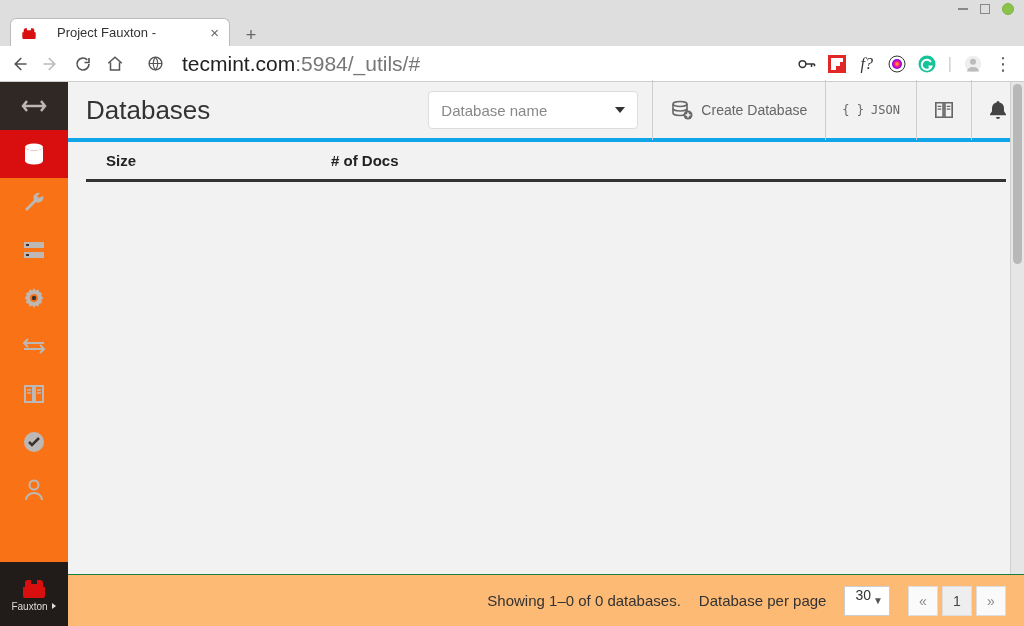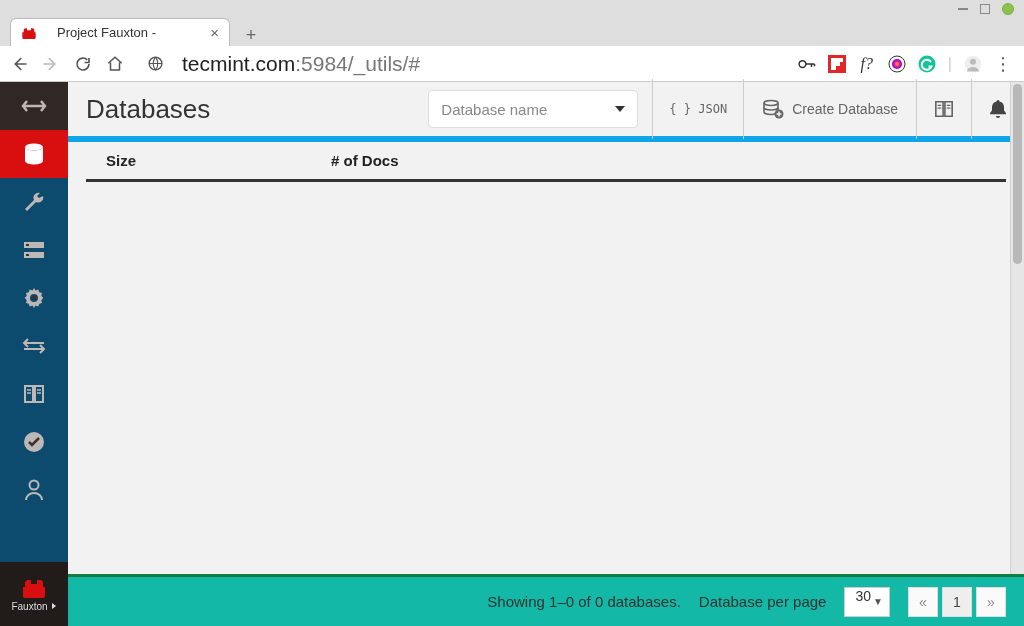--- a/index.html
+++ b/index.html
@@ -38,40 +38,40 @@
   .addr-text { flex: 1; font-size: 21px; color: #333; padding-left: 6px; }
   .addr-text .host { color: #222; }
   .addr-text .rest { color: #777; }
   .addr-icons { display: flex; align-items: center; gap: 12px; margin-right: 4px; }
   .ext-icon { width: 18px; height: 18px; display: flex; align-items: center; justify-content: center; font-size: 14px; }
 
   
   .app { display: flex; height: calc(626px - 18px - 28px - 36px); background: #f2f2f2; }
 
   .sidebar {
-    width: 68px; background: #0c4a6e; display: flex; flex-direction: column; align-items: stretch;
+    width: 68px; background: #f97316; display: flex; flex-direction: column; align-items: stretch;
   }
   .side-item {
     height: 48px; display: flex; align-items: center; justify-content: center;
     color: #bdb8b5; font-size: 22px; cursor: pointer;
   }
   .side-item.active { background: #d90f0f; color: #fff; }
   .side-item:first-child { background: #2f2825; }
   .side-spacer { flex: 1; }
   .side-brand {
     height: 64px; background: #211c1a; display: flex; flex-direction: column;
     align-items: center; justify-content: center; color: #d90f0f;
   }
   .side-brand-label { font-size: 10px; color: #ddd; margin-top: 2px; display: flex; align-items: center; gap: 3px; }
 
   .main { flex: 1; display: flex; flex-direction: column; background: #f2f2f2; position: relative; }
 
   .header-row {
     height: 60px; display: flex; align-items: center; padding-left: 18px;
-    border-bottom: 6px solid #0ea5e9;
+    border-bottom: 4px solid #0ea5e9;
   }
   .page-title { font-size: 26px; color: #333; font-weight: 400; flex: 0 0 auto; }
   .header-spacer { flex: 1; }
   .db-search {
     width: 210px; height: 38px; background: #fff; border: 1px solid #ddd; border-radius: 4px;
     display: flex; align-items: center; justify-content: space-between; padding: 0 12px;
     font-size: 15px; color: #888; margin-right: 14px;
   }
   .hdr-btn {
     height: 60px; border-left: 1px solid #ccc; padding: 0 18px;
@@ -87,21 +87,21 @@
     margin: 0 18px;
   }
   .col-name { flex: 0 0 225px; }
   .col-size { flex: 0 0 225px; }
   .col-docs { flex: 0 0 225px; }
   .col-actions { flex: 1; text-align: left; padding-left: 40px; }
 
   .content-body { flex: 1; }
 
   .footer {
-    height: 52px; border-top: 3px solid #15803d; background: #14b8a6;
+    height: 52px; border-top: 1px solid #15803d; background: #fdba74;
     display: flex; align-items: center; justify-content: flex-end; padding: 11px 18px; gap: 18px;
     font-size: 15px; color: #333;
   }
   .per-page-select {
     border: 1px solid #ccc; height: 30px; padding: 0 18px 0 10px; font-size: 14px;
     background: #fff; position: relative;
   }
   .pager { display: flex; gap: 4px; }
   .pager-btn {
     width: 30px; height: 30px; border: 1px solid #ddd; background: #fafafa;
@@ -292,36 +292,36 @@
 
     <div class="header-row">
       <div class="page-title">Databases</div>
       <div class="header-spacer"></div>
       <div class="db-search">
         <span>Database name</span>
         <svg width="10" height="6" viewBox="0 0 10 6">
             <path fill="#333" d="M0 0 h10 l-5 6 z"></path>
           </svg>
       </div>
-      <div class="hdr-btn narrow">
-        <span class="json-label">{ } JSON</span>
-      </div>
       <div class="hdr-btn">
         <span class="hdr-icon">
           <svg width="22" height="20" viewBox="0 0 22 20">
               <ellipse cx="9" cy="4" rx="7" ry="2.5" fill="none" stroke="#666" stroke-width="1.6"></ellipse>
               <path fill="none" stroke="#666" stroke-width="1.6" d="M2 4 v9 a7 2.5 0 0 0 14 0 v-9"></path>
               <path fill="none" stroke="#666" stroke-width="1.6" d="M2 8.5 a7 2.5 0 0 0 14 0"></path>
               <circle cx="17" cy="15" r="4.5" fill="#666"></circle>
               <path stroke="#f2f2f2" stroke-width="1.6" d="M17 12.5 v5 M14.5 15 h5"></path>
             </svg>
         </span>
         <span>Create Database</span>
       </div>
       <div class="hdr-btn narrow">
+        <span class="json-label">{ } JSON</span>
+      </div>
+      <div class="hdr-btn narrow">
         <svg width="22" height="20" viewBox="0 0 24 22">
             <path fill="none" stroke="#666" stroke-width="1.8" d="M3 3 h8 v16 h-8 z M13 3 h8 v16 h-8 z"></path>
             <path stroke="#666" stroke-width="1.3" d="M5 7 h4 M5 10 h4 M15 7 h4 M15 10 h4"></path>
           </svg>
       </div>
       <div class="hdr-btn narrow">
         <svg width="20" height="22" viewBox="0 0 20 22">
             <path fill="#444" d="M10 2 a1.5 1.5 0 0 1 1.5 1.5 a6 6 0 0 1 4.5 5.8 v3 l2 3 v1 h-16 v-1 l2 -3 v-3 a6 6 0 0 1 4.5 -5.8 a1.5 1.5 0 0 1 1.5 -1.5 z M8 18 a2 2 0 0 0 4 0 z"></path>
           </svg>
       </div>

